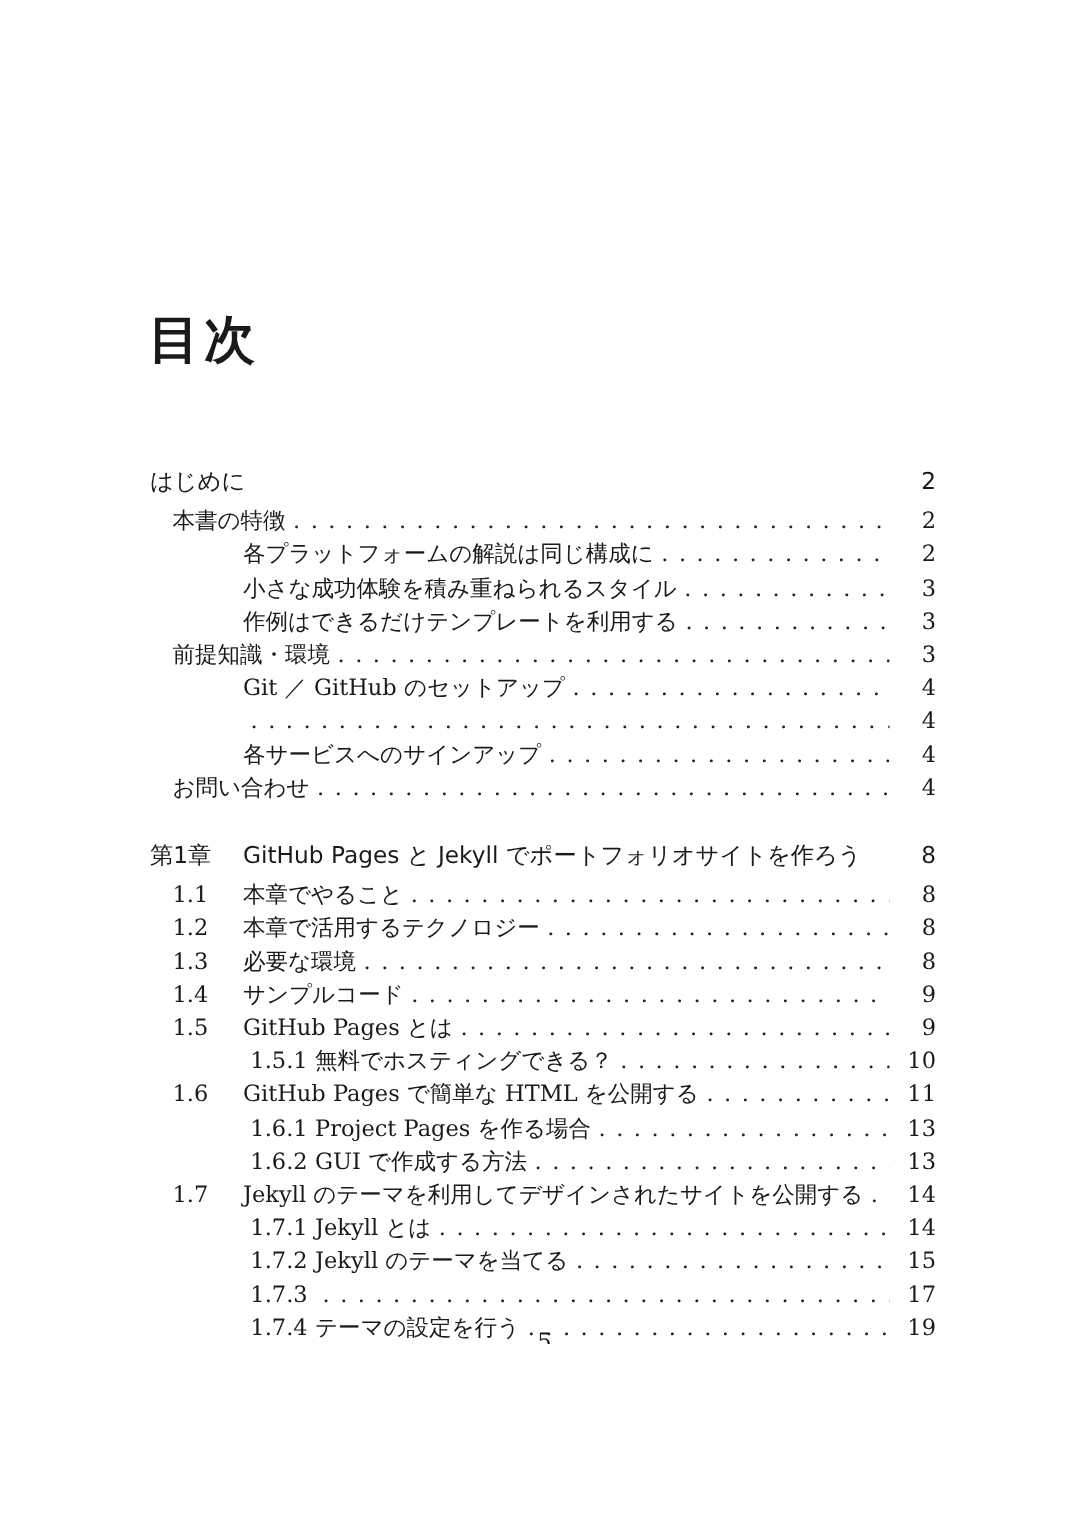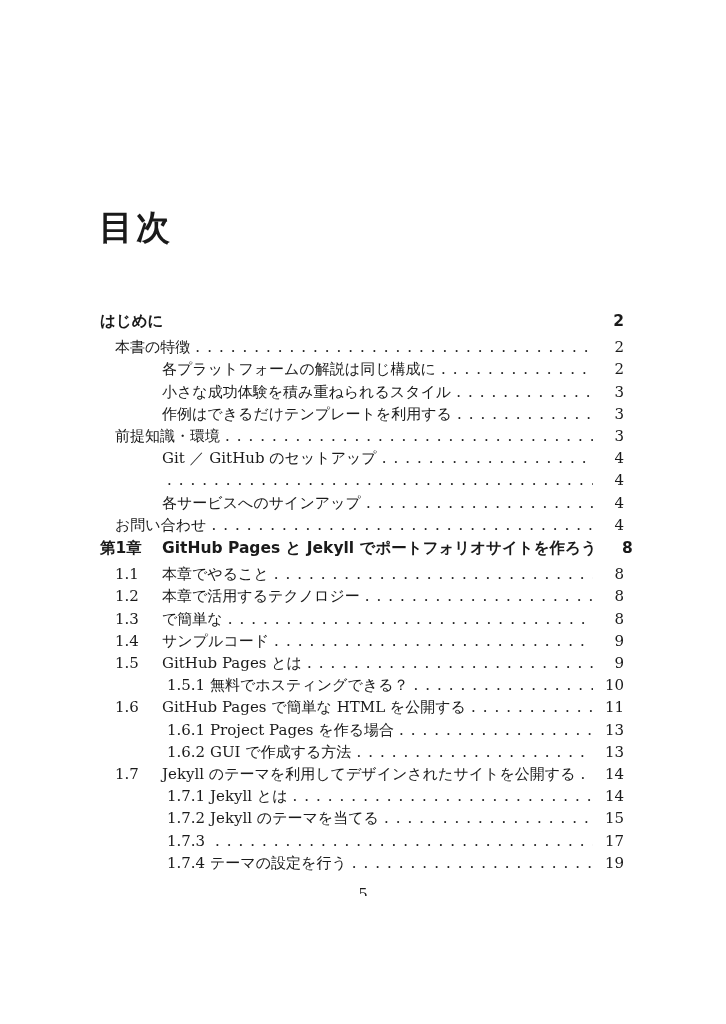--- a/index.html
+++ b/index.html
@@ -33,27 +33,28 @@
   }
   .toc-row {
     display: flex;
     align-items: baseline;
     line-height: 22.2px;
     font-size: 15px;
     font-family: "DejaVu Serif", "Liberation Serif", serif;
   }
   .toc-row.level-chapter {
     font-family: "DejaVu Sans", "Liberation Sans", sans-serif;
-    font-weight: bold;
+    font-weight: normal;
     font-size: 15.5px;
     margin-bottom: 4px;
+    justify-content: center;
   }
   .toc-row.level-section { padding-left: 15px; }
   .toc-row.level-subsection { padding-left: 62px; }
-  .toc-row.gap-before { margin-top: 1px; }
+  .toc-row.gap-before { margin-top: 23px; }
 
   .toc-num { flex: none; white-space: nowrap; }
   .level-chapter .toc-num { width: 62px; }
   .level-section .toc-num { width: 47px; }
   .level-subsection .toc-num { width: 48px; text-align: center; }
 
   .toc-title { flex: none; white-space: nowrap; }
 
   .toc-leader {
     flex: 1 1 auto;
@@ -167,21 +168,21 @@
     <span class="toc-page">8</span>
   </div>
       <div class="toc-row level-section">
     <span class="toc-num">1.2</span>
     <span class="toc-title">本章で活用するテクノロジー</span>
     <span class="toc-leader"></span>
     <span class="toc-page">8</span>
   </div>
       <div class="toc-row level-section">
     <span class="toc-num">1.3</span>
-    <span class="toc-title">で簡単な</span>
+    <span class="toc-title">必要な環境</span>
     <span class="toc-leader"></span>
     <span class="toc-page">8</span>
   </div>
       <div class="toc-row level-section">
     <span class="toc-num">1.4</span>
     <span class="toc-title">サンプルコード</span>
     <span class="toc-leader"></span>
     <span class="toc-page">9</span>
   </div>
       <div class="toc-row level-section">

